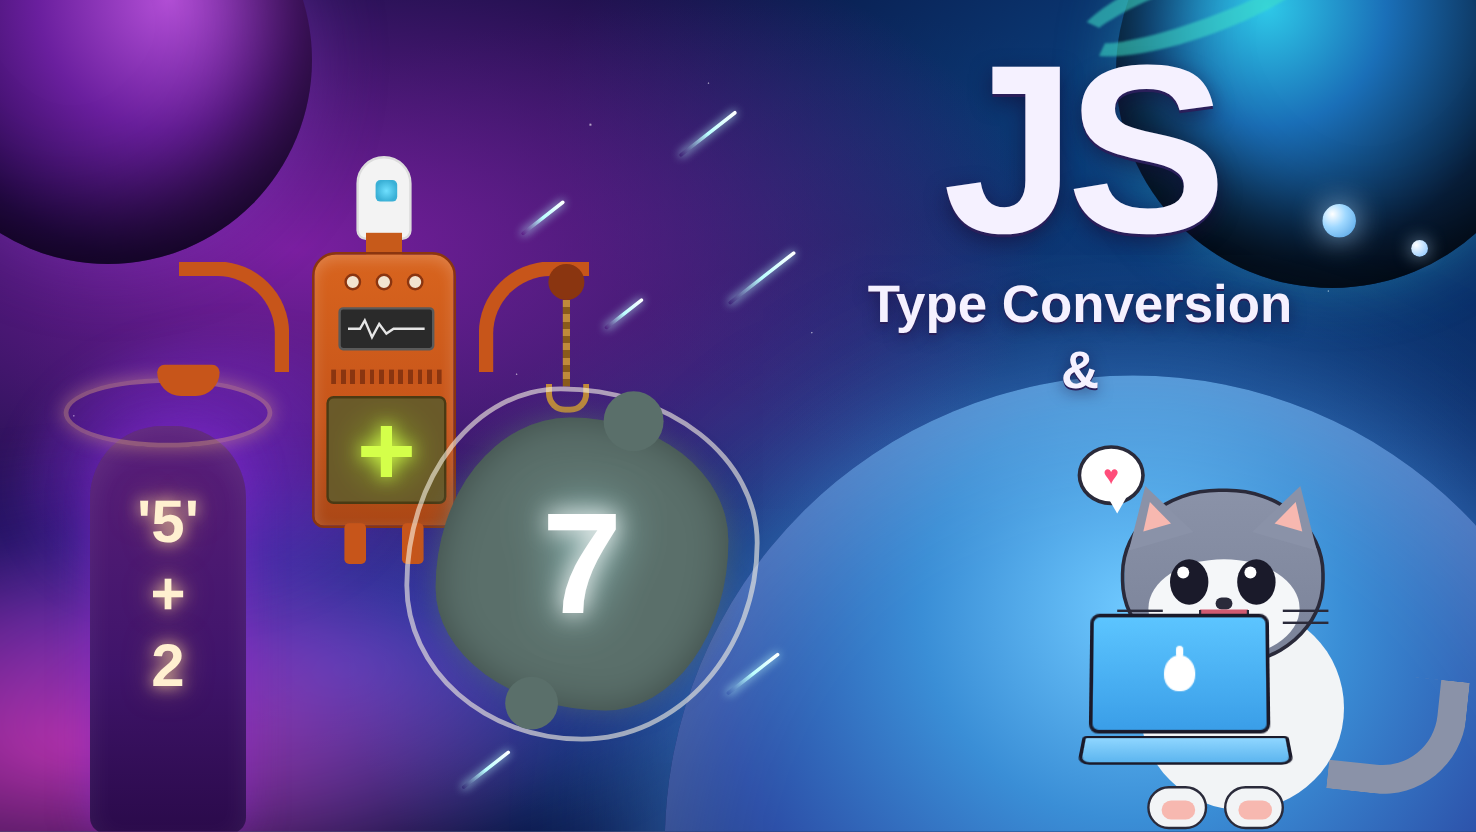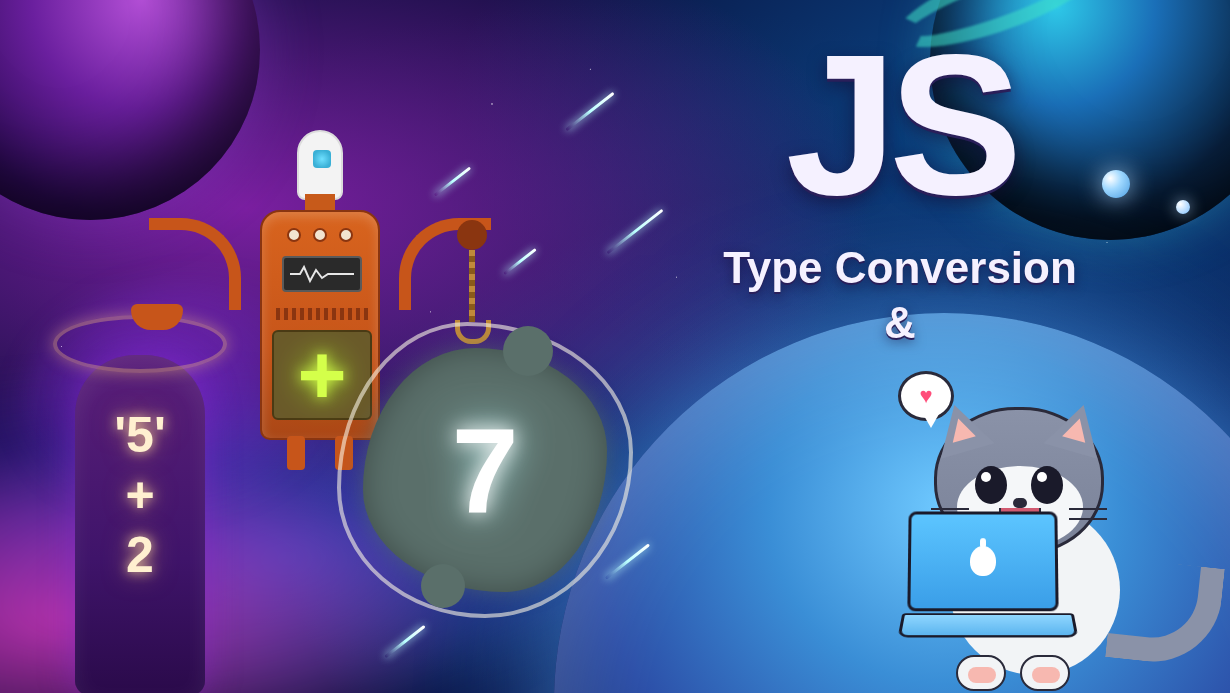--- a/index.html
+++ b/index.html
@@ -115,21 +115,21 @@
     text-align: center; width: 460px;
     color: #f5f1ff;
   }
   .js-big {
     font-size: 200px; font-weight: 900; line-height: 0.95;
     letter-spacing: -8px;
     text-shadow: 0 3px 0 #2a1f5a, 0 6px 18px rgba(20,10,50,0.6);
   }
   .sub {
     font-size: 44px; font-weight: 800; line-height: 1.25;
-    margin-top: 20px;
+    margin-top: 6px;
     text-shadow: 0 2px 0 #2a1f5a, 0 4px 12px rgba(20,10,50,0.55);
   }
 
   
   .monolith {
     position: absolute; left: 75px; top: 355px;
     width: 130px; height: 340px;
     background: linear-gradient(180deg, #5a1f7a 0%, #3f146a 60%, #2a0a4a 100%);
     border-radius: 60px 60px 14px 14px;
     box-shadow: 0 0 32px rgba(130,40,200,0.5), inset 0 8px 24px rgba(255,255,255,0.08);

